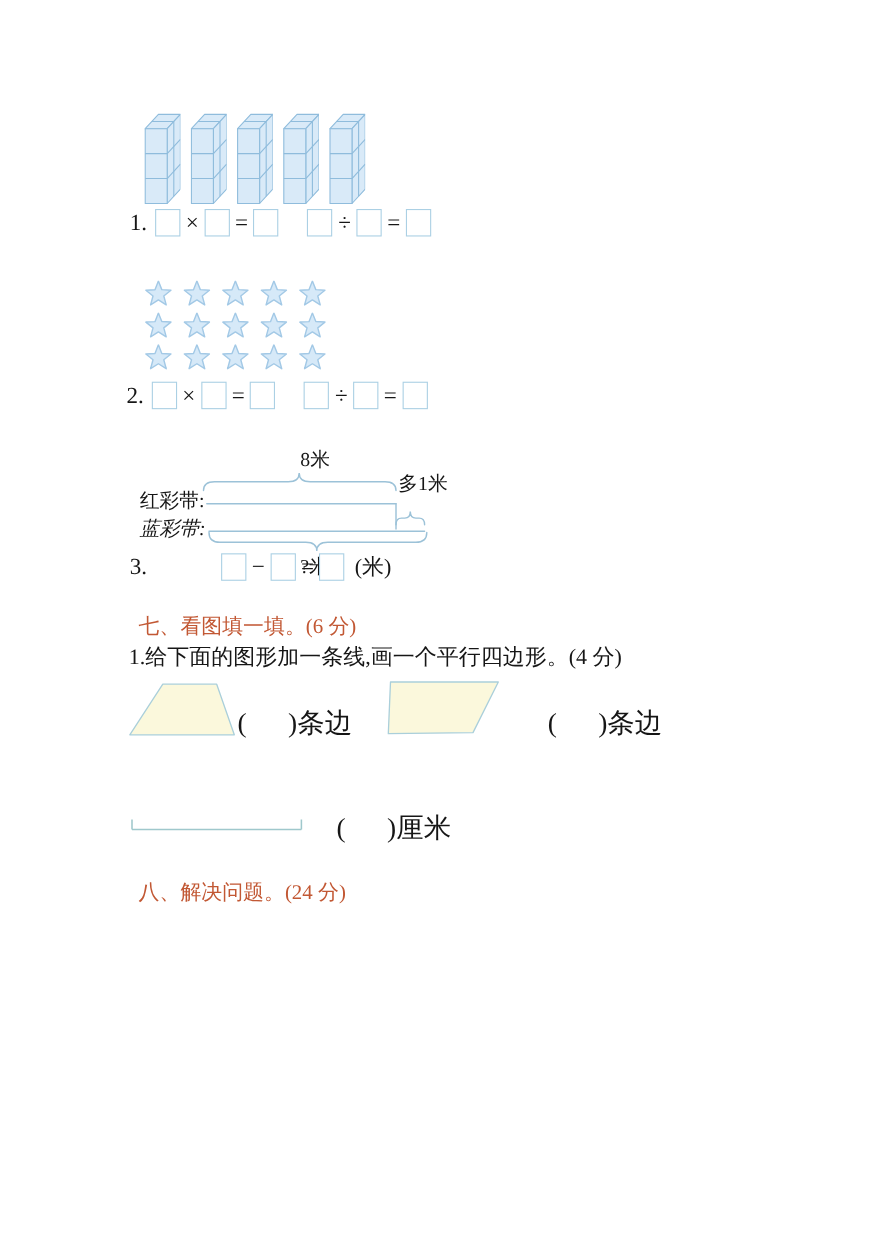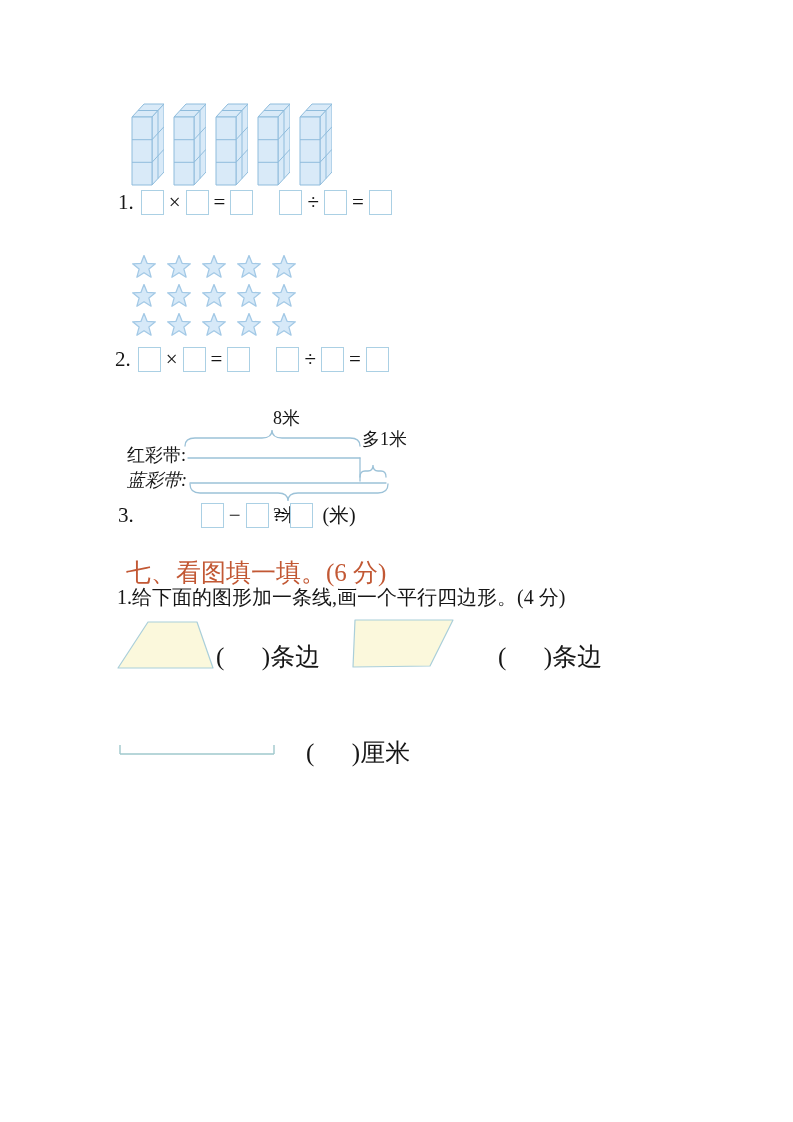--- a/index.html
+++ b/index.html
@@ -19,21 +19,21 @@
   .box { display:inline-block; width:23px; height:25px; border:1px solid #abd0e4; background:#fff; box-sizing:border-box; }
   .op { font-size:21px; line-height:1; padding:0 1px; }
   .spacer { display:inline-block; width:18px; }
   .spacer-wide { display:inline-block; width:56px; }
   .unit-suffix { font-size:20px; margin-left:5px; }
 
   
   .diagram-label { position:absolute; font-size:18px; white-space:nowrap; }
 
   
-  .heading { font-size:25px; color:#c25834; white-space:nowrap; }
+  .heading { font-size:19px; color:#c25834; white-space:nowrap; }
   .q-text { font-size:20px; white-space:nowrap; }
   .answer-paren { font-size:25px; white-space:pre; }
   .q2-wrap .line { font-size:20px; white-space:nowrap; line-height:28px; }
 </style>
 </head>
 <body>
 
 <div class="page">
 
   <div class="abs cubes-row" style="left:131px; top:97px;">
@@ -227,15 +227,16 @@
 
   <svg class="abs" style="left:118px; top:742px;" width="158" height="16" viewBox="0 0 158 16">
     <g fill="none" stroke="#9fc8cc" stroke-width="1.4">
       <line x1="2" y1="3" x2="2" y2="12"></line>
       <line x1="2" y1="12" x2="156" y2="12"></line>
       <line x1="156" y1="3" x2="156" y2="12"></line>
     </g>
   </svg>
   <span class="abs answer-paren" style="left:306px; top:736px;">(      )厘米</span>
 
+  <div class="abs heading" style="left:126px; top:798px;">八、解决问题。(24 分)</div>
 
 
 </div>
 
 </body></html>

